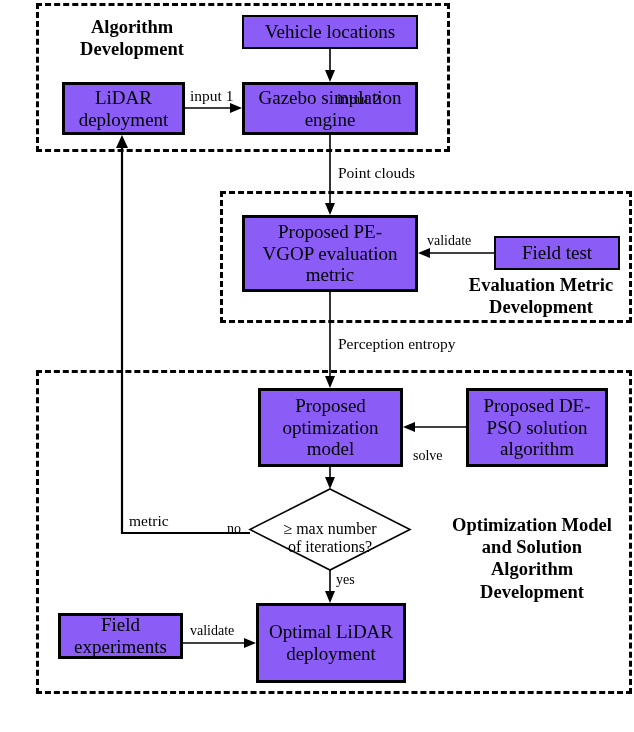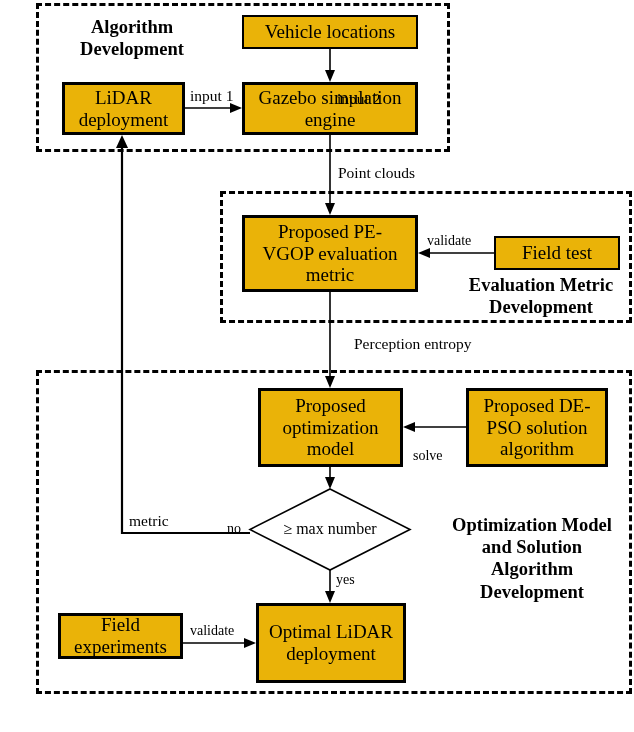--- a/index.html
+++ b/index.html
@@ -22,21 +22,21 @@
     border: 3px dashed #000000;
     box-sizing: border-box;
     background: transparent;
   }
 
   
   .node {
     position: absolute;
     border: 2px solid #000000;
     box-sizing: border-box;
-    background: #eab308;
+    background: #8b5cf6;
     display: flex;
     align-items: center;
     justify-content: center;
     text-align: center;
     font-size: 19px;
     line-height: 1.15;
     color: #000000;
     z-index: 5;
     padding: 1px 3px;
   }
@@ -177,31 +177,32 @@
 algorithm</div>
 
   <div class="node thick" style="left:58px; top:613px; width:125px; height:46px; white-space:pre-line;">Field
 experiments</div>
 
   <div class="node thick" style="left:256px; top:603px; width:150px; height:80px; white-space:pre-line;">Optimal LiDAR
 deployment</div>
 
   <div class="dtext" style="left:255px; top:520px; width:150px;">
     <div>≥ max number</div>
+    <div>of iterations?</div>
   </div>
 
   <div class="elabel" style="left:190px; top:87px;">input 1</div>
 
   <div class="elabel" style="left:337px; top:52px;margin-top:38px;">input 2</div>
 
   <div class="elabel" style="left:338px; top:164px;">Point clouds</div>
 
   <div class="elabel sm" style="left:427px; top:233px;">validate</div>
 
-  <div class="elabel" style="left:354px; top:335px;text-align:right;">Perception entropy</div>
+  <div class="elabel" style="left:338px; top:335px;text-align:right;">Perception entropy</div>
 
   <div class="elabel sm" style="left:413px; top:408px;margin-top:40px;">solve</div>
 
   <div class="elabel" style="left:129px; top:512px;">metric</div>
 
   <div class="elabel sm" style="left:227px; top:521px;">no</div>
 
   <div class="elabel sm" style="left:336px; top:572px;">yes</div>
 
   <div class="elabel sm" style="left:190px; top:623px;">validate</div>

